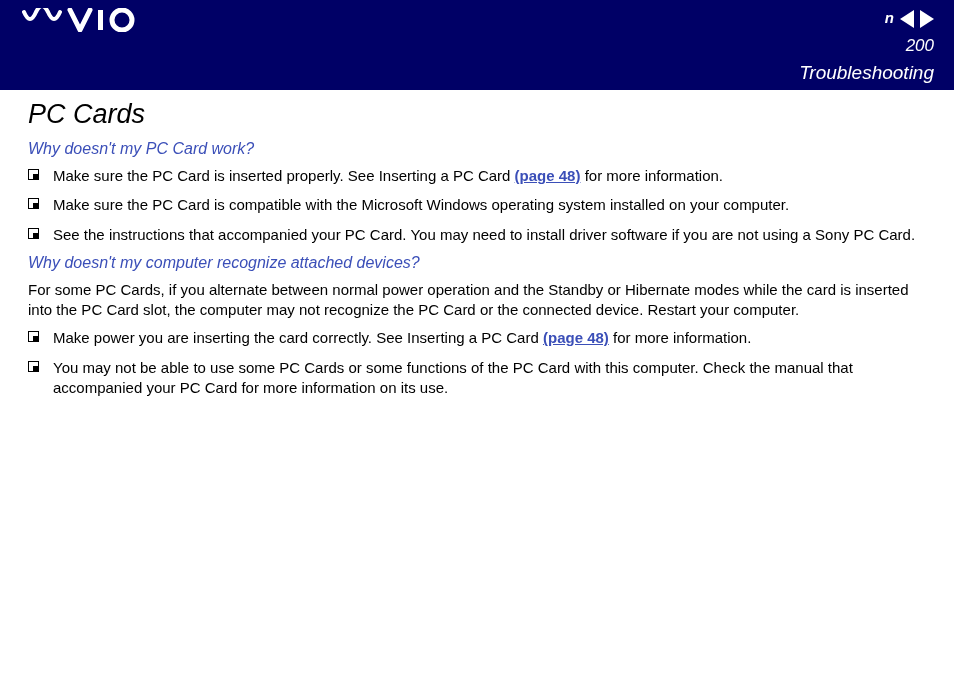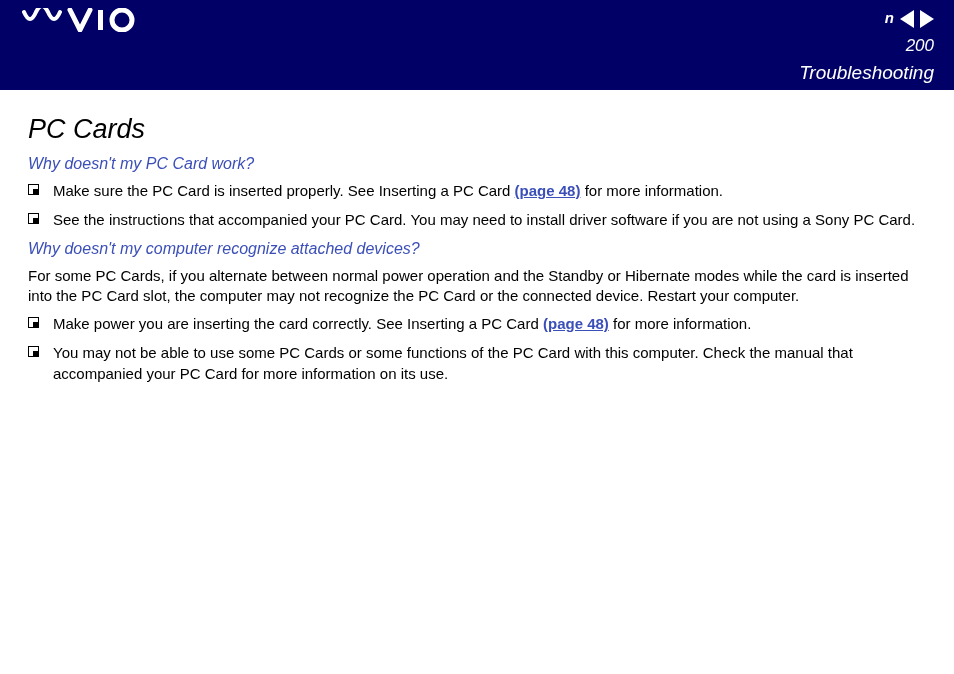--- a/index.html
+++ b/index.html
@@ -62,21 +62,21 @@
     }
     .section-label {
       position: absolute;
       right: 20px;
       top: 62px;
       font-style: italic;
       font-weight: normal;
       font-size: 19px;
     }
     .content {
-      padding: 24px 28px 0 28px;
+      padding: 9px 28px 0 28px;
     }
     .main-title {
       font-style: italic;
       font-weight: normal;
       font-size: 27px;
       color: #000;
       margin-bottom: 10px;
     }
     .q-title {
       font-style: italic;
@@ -154,20 +154,24 @@
   <h1 class="main-title">PC Cards</h1>
 
   <h2 class="q-title">Why doesn't my PC Card work?</h2>
   <ul class="bullet-list">
     <li class="bullet-item">
       <span class="bullet-icon"></span>
       <span class="bullet-text"><span>Make sure the PC Card is inserted properly. See </span><span class="bold">Inserting a PC Card </span><span class="link-ref">(page 48)</span><span> for more information.</span></span>
     </li>
     <li class="bullet-item">
       <span class="bullet-icon"></span>
+      <span class="bullet-text">Make sure the PC Card is compatible with the Microsoft Windows operating system installed on your computer.</span>
+    </li>
+    <li class="bullet-item">
+      <span class="bullet-icon"></span>
       <span class="bullet-text">See the instructions that accompanied your PC Card. You may need to install driver software if you are not using a Sony PC Card.</span>
     </li>
   </ul>
 
   <h2 class="q-title">Why doesn't my computer recognize attached devices?</h2>
   <p class="paragraph"><span>For some PC Cards, if you alternate between normal power operation and the </span><span class="bold">Standby</span><span> or </span><span class="bold">Hibernate</span><span> modes while the card is inserted into the PC Card slot, the computer may not recognize the PC Card or the connected device. Restart your computer.</span></p>
 
   <ul class="bullet-list">
     <li class="bullet-item">
       <span class="bullet-icon"></span>

